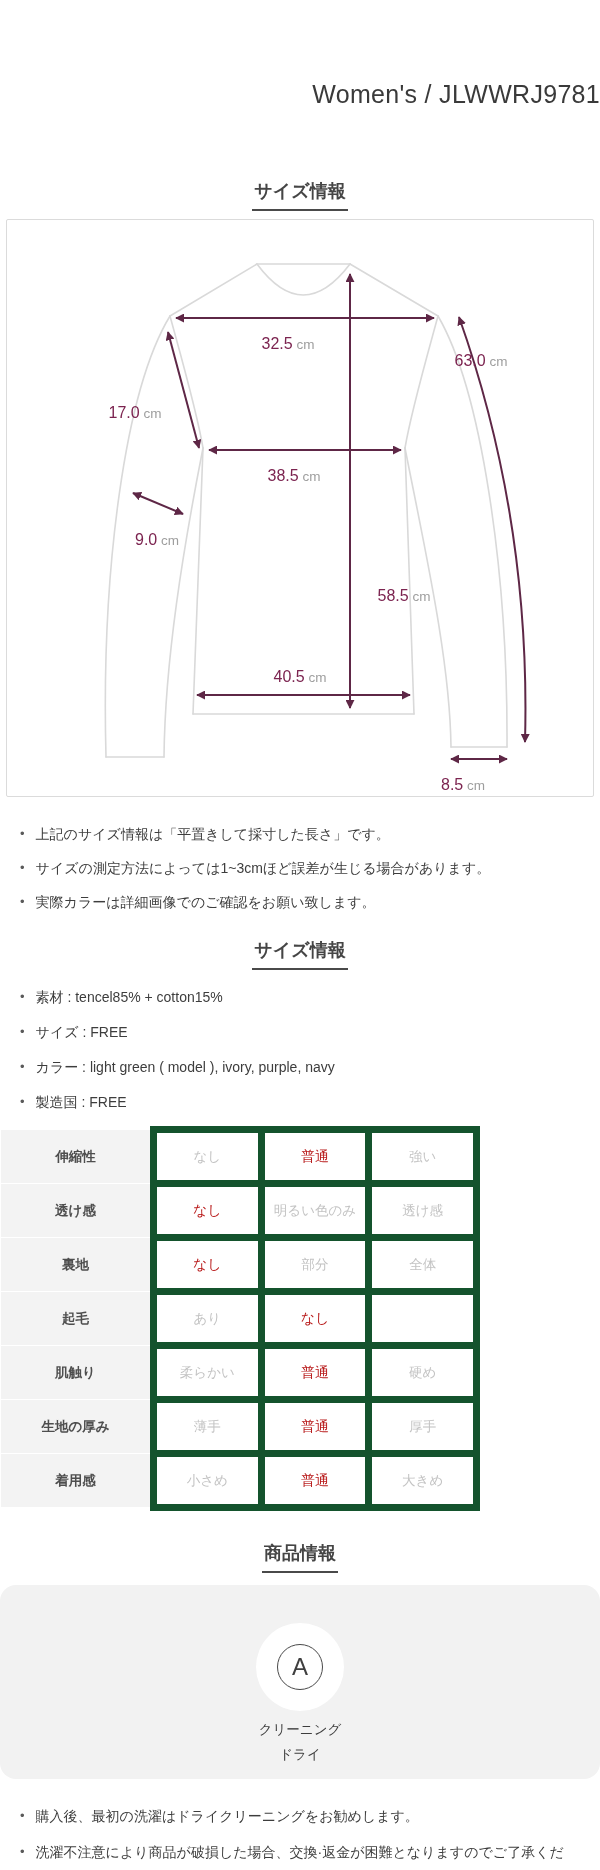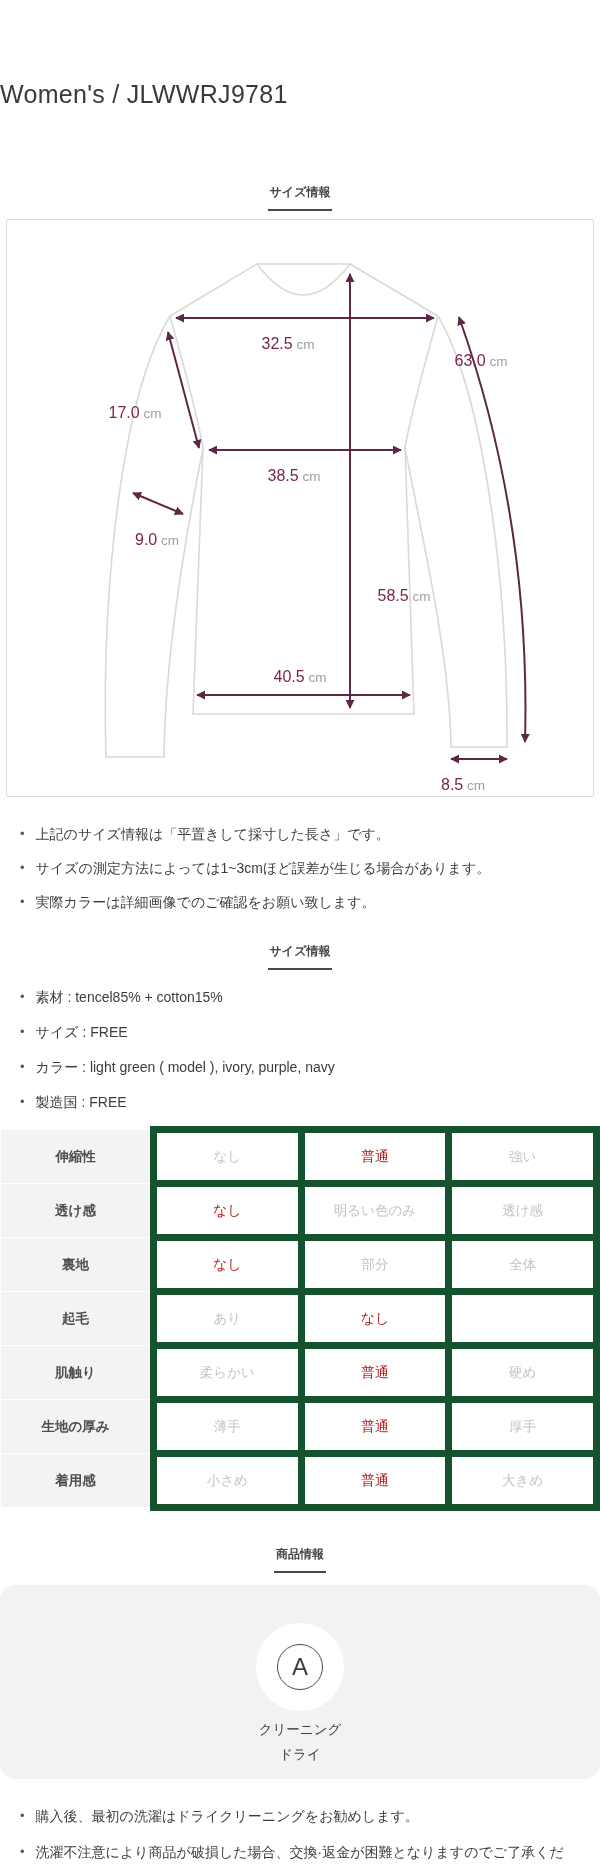--- a/index.html
+++ b/index.html
@@ -4,29 +4,29 @@
 <style>
   html,body{margin:0;padding:0;background:#fff;}
   body{
     width:600px;min-height:1870px;
     font-family:"Liberation Sans","DejaVu Sans",sans-serif;
     color:#3D3D3D;
     -webkit-font-smoothing:antialiased;
   }
   
   .page-title{
-    margin:78px 0 0;text-align:left;
+    margin:78px 0 0;text-align:right;
     font-size:25px;font-weight:400;color:#3A3A3A;
     letter-spacing:.3px;line-height:32px;
   }
   
   .sec-head{text-align:center;}
   .sec-head .lbl{
-    display:inline-block;font-size:12px;font-weight:700;color:#454545;
-    line-height:20px;padding:0 2px 7px;border-bottom:2px solid #4A4A4A;
+    display:inline-block;font-size:18px;font-weight:700;color:#454545;
+    line-height:20px;padding:0 2px 7px;border-bottom:2px solid #4A4A4A;font-family:Liberation Mono, monospace;
   }
   .sec-head.first{margin-top:72px;}
   .sec-head.second{margin-top:28px;}
   .sec-head.third{margin-top:33px;}
   
   .diagram-box{
     margin:8px 6px 0;height:578px;box-sizing:border-box;
     border:1.5px solid #DBDBDB;border-radius:2px;background:#fff;
     overflow:hidden;
   }
@@ -39,21 +39,21 @@
   
   .note-list{list-style:none;margin:0;padding:0 28px 0 20px;}
   .note-list li{display:flex;gap:11px;line-height:22px;font-size:14px;color:#3D3D3D;margin-bottom:12px;}
   .note-list li .dot{flex:0 0 auto;color:#5A5A5A;font-size:13px;}
   .notes-1{margin-top:26px;}
   .specs{margin-top:16px;}
   .specs li{margin-bottom:13px;}
   .notes-3{margin-top:22px;}
   .notes-3 li{line-height:30px;margin-bottom:6px;}
   
-  .attr-table{width:600px;margin-top:4px;border-collapse:collapse;table-layout:fixed;}
+  .attr-table{width:480px;margin-top:4px;border-collapse:collapse;table-layout:fixed;}
   .attr-table col.c0{width:153px;}
   .attr-table th{
     background:#F3F3F3;border:1px solid #FFFFFF;
     font-size:13.5px;font-weight:700;color:#4E4E4E;
   }
   .attr-table td{
     border:7px solid #14532d;text-align:center;
     font-size:13.5px;color:#C3C3C3;background:#fff;
   }
   .attr-table tr{height:54px;}

